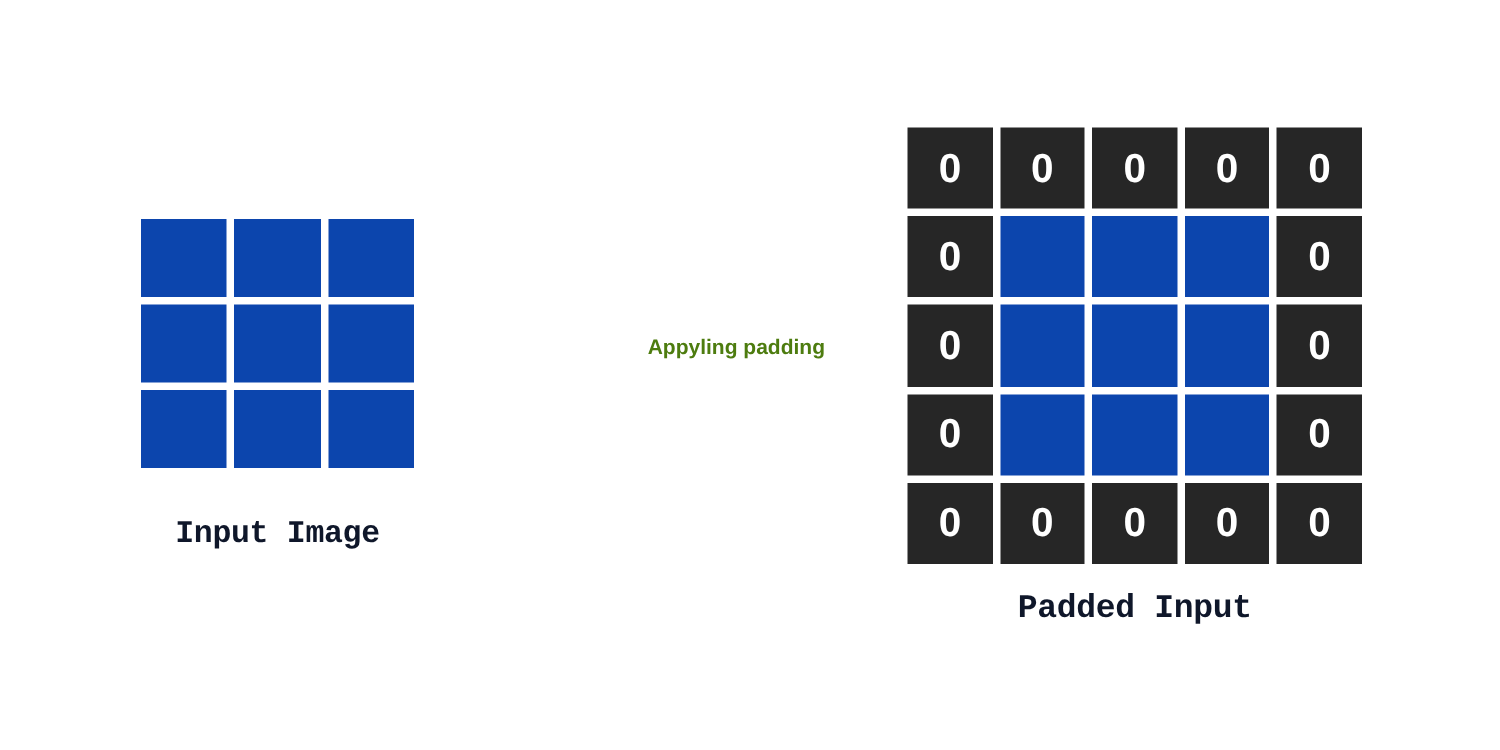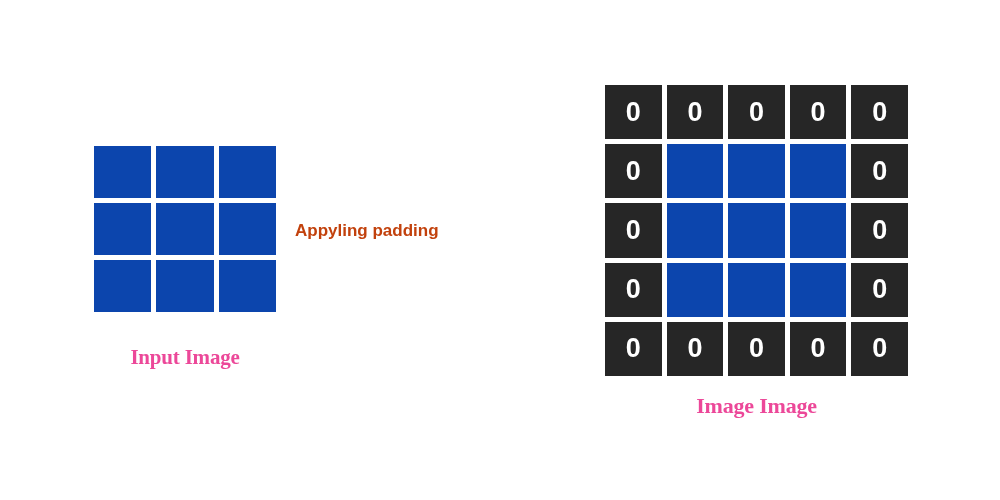--- a/index.html
+++ b/index.html
@@ -62,23 +62,23 @@
     height: 291px;
     display: grid;
     grid-template-columns: repeat(5, 1fr);
     grid-template-rows: repeat(5, 1fr);
     gap: 5px;
   }
 
   
   .caption {
     position: absolute;
-    color: #ec4899;
+    color: #0f172a;
     font-weight: 700;
-    font-family: Liberation Serif, serif;
+    font-family: Liberation Mono, monospace;
     white-space: nowrap;
     letter-spacing: -0.2px;
   }
   #input-caption {
     left: 94px;
     top: 345px;
     width: 182px;
     text-align: center;
     font-size: 21px;
   }
@@ -89,24 +89,24 @@
     text-align: center;
     font-size: 22px;
   }
 
   
   #annotation {
     position: absolute;
     left: 295px;
     top: 217px;
     width: 255px;
-    text-align: left;
-    color: #c2410c;
+    text-align: right;
+    color: #4d7c0f;
     font-weight: 700;
-    font-size: 17px;
+    font-size: 14px;
     line-height: 28px;
     font-family: "Liberation Sans", sans-serif;
   }
   #annotation .line {
     display: block;
   }
 </style>
 </head>
 <body>
 
@@ -183,15 +183,15 @@
         <span class="zero-label">0</span>
       </div>
       <div class="cell zero">
         <span class="zero-label">0</span>
       </div>
       <div class="cell zero">
         <span class="zero-label">0</span>
       </div>
     </div>
 
-  <div class="caption" id="padded-caption">Image Image</div>
+  <div class="caption" id="padded-caption">Padded Input</div>
 
 </div>
 
 </body></html>

